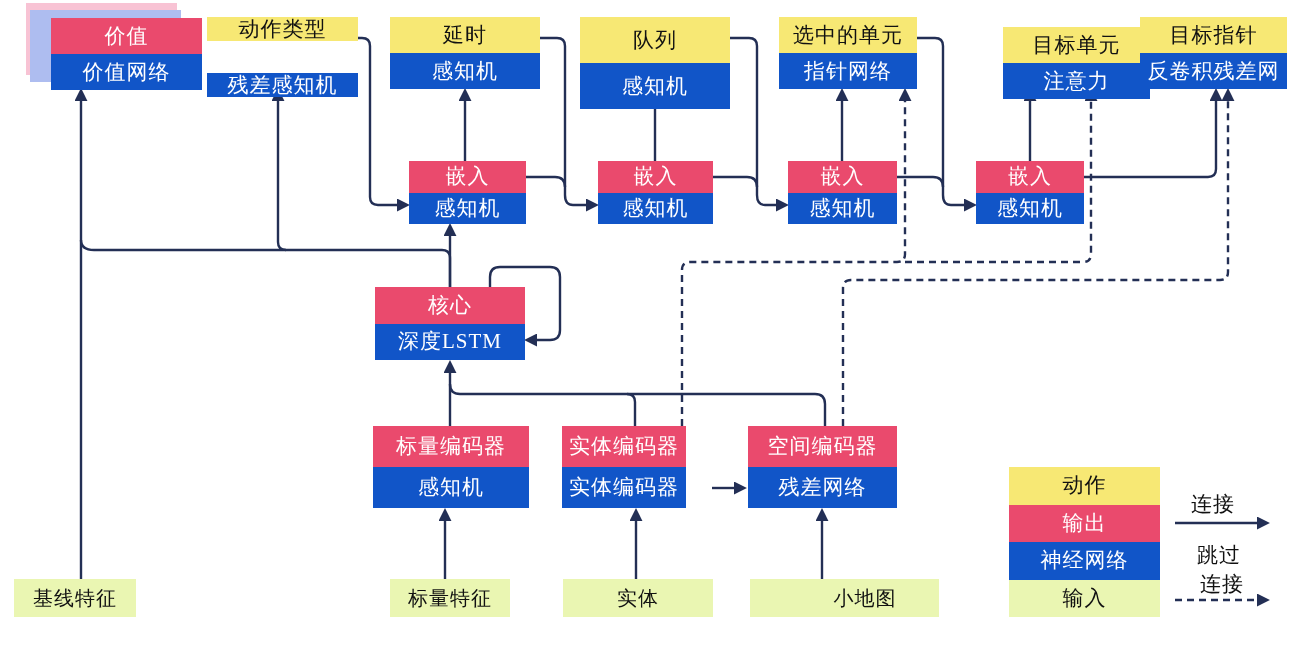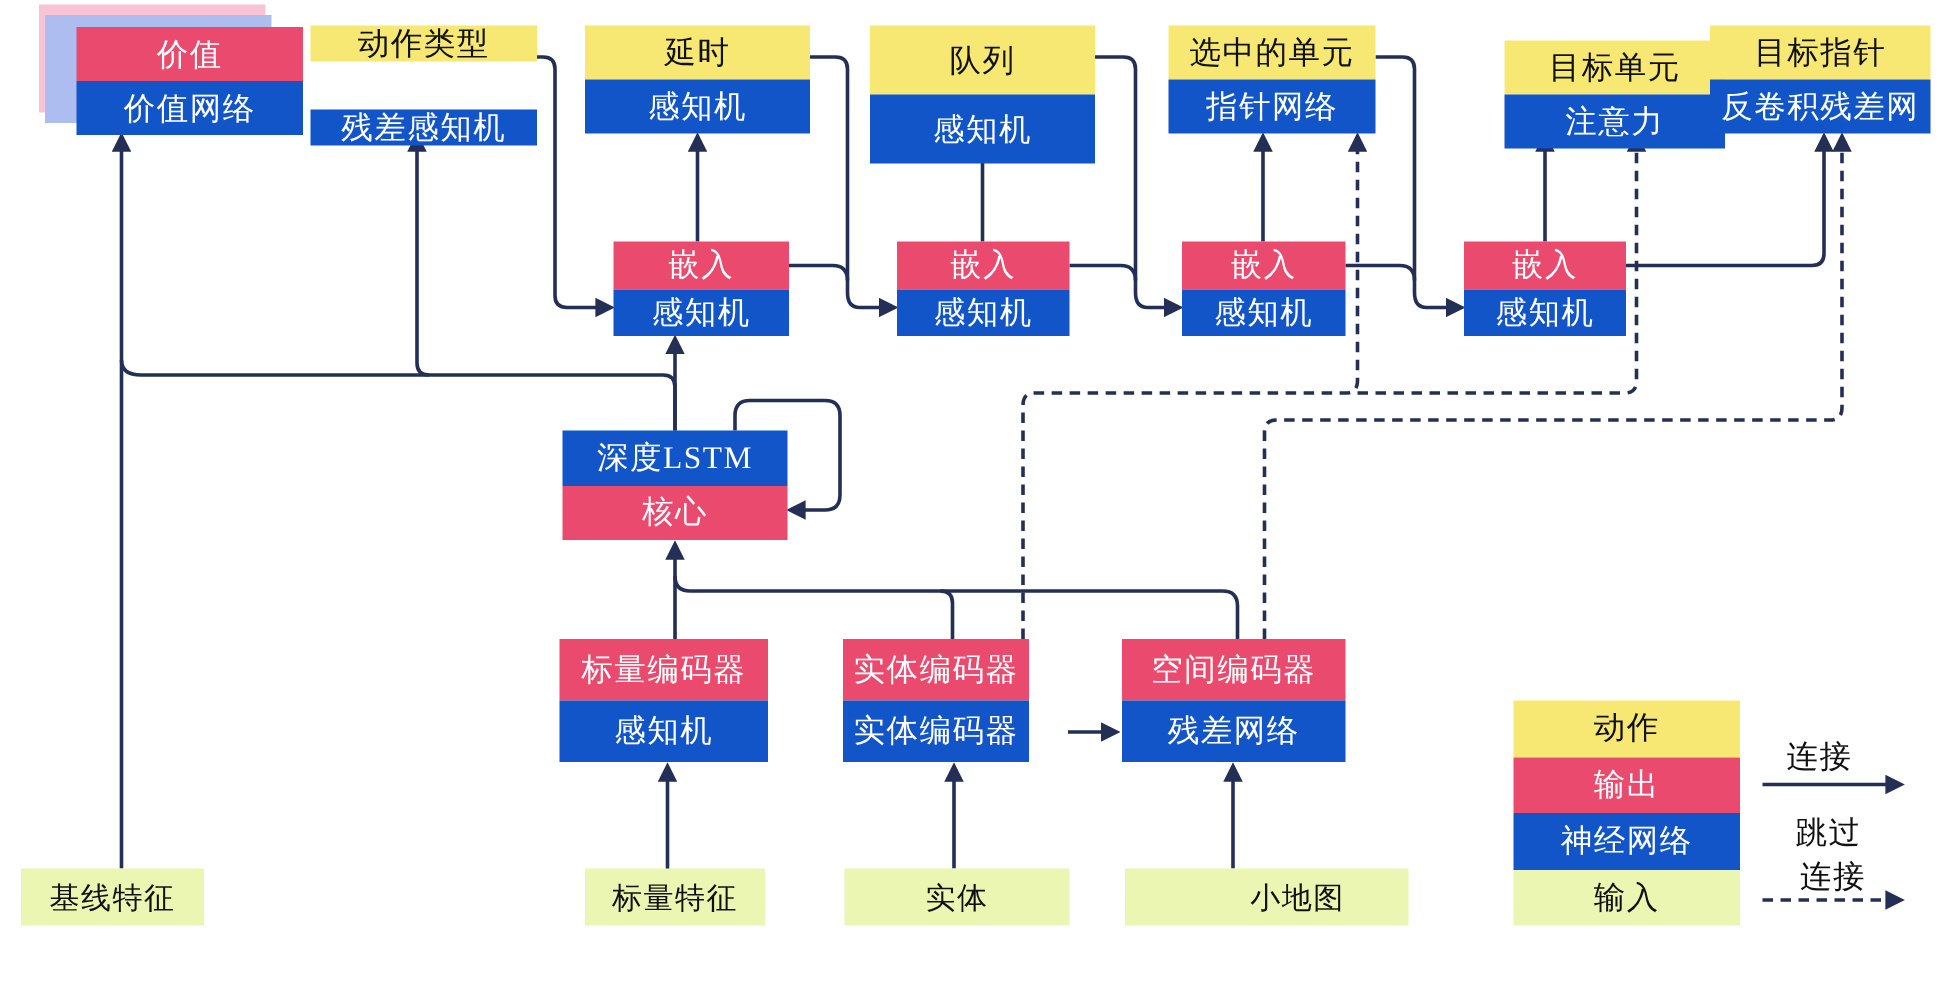--- a/index.html
+++ b/index.html
@@ -131,25 +131,25 @@
   <div class="node" style="left:788px;top:161px;width:109px;height:63px;">
     <div class="half red">嵌入</div>
     <div class="half blue">感知机</div>
   </div>
   <div class="node" style="left:976px;top:161px;width:108px;height:63px;">
     <div class="half red">嵌入</div>
     <div class="half blue">感知机</div>
   </div>
 
   <div class="node" style="left:375px;top:287px;width:150px;height:73px;">
+    <div class="half red">核心</div>
     <div class="half blue">深度LSTM</div>
-    <div class="half red">核心</div>
   </div>
 
-  <div class="node" style="left:373px;top:426px;width:139px;height:82px;text-align:center;">
+  <div class="node" style="left:373px;top:426px;width:156px;height:82px;text-align:center;">
     <div class="half red">标量编码器</div>
     <div class="half blue">感知机</div>
   </div>
   <div class="node" style="left:562px;top:426px;width:124px;height:82px;border-radius:13px;">
     <div class="half red">实体编码器</div>
     <div class="half blue">实体编码器</div>
   </div>
   <div class="node" style="left:748px;top:426px;width:149px;height:82px;">
     <div class="half red">空间编码器</div>
     <div class="half blue">残差网络</div>

